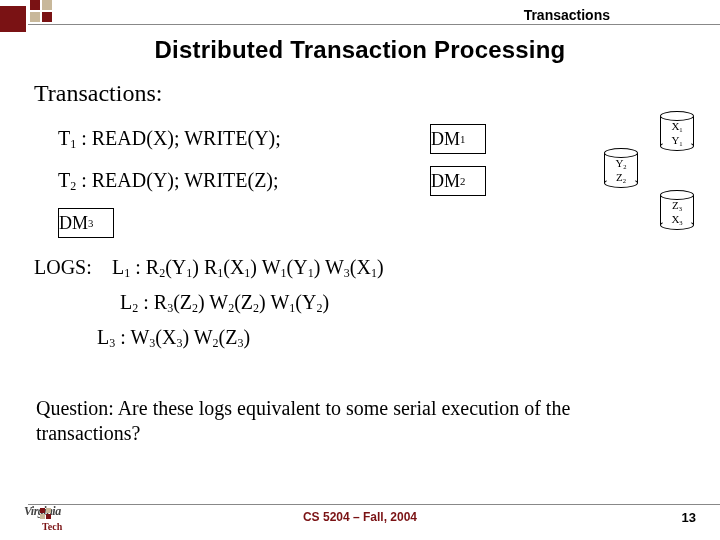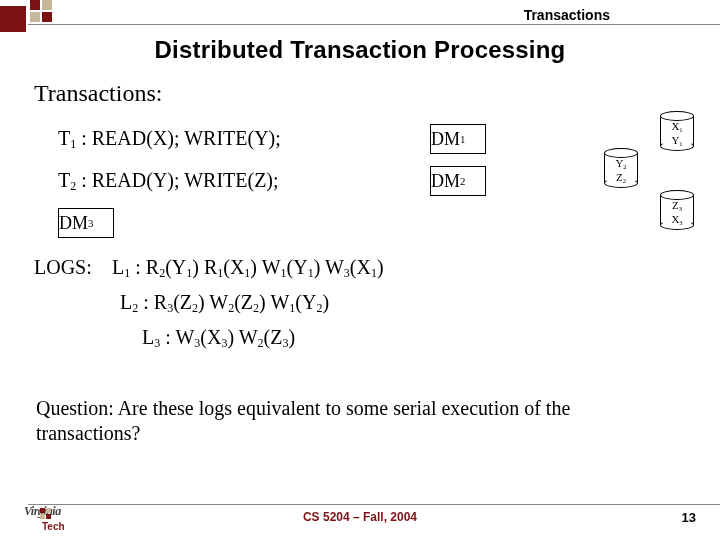--- a/index.html
+++ b/index.html
@@ -31,31 +31,31 @@
   .cyl .top { position: absolute; top: 0; left: 0; width: 34px; height: 10px; border: 1.3px solid #000; border-radius: 50%; background: #fff; z-index: 2; }
   .cyl .body { position: absolute; top: 5px; left: 0; width: 34px; height: 30px; border-left: 1.3px solid #000; border-right: 1.3px solid #000; border-bottom: 0; background: #fff; z-index: 1; }
   .cyl .bot { position: absolute; bottom: 0; left: 0; width: 34px; height: 10px; border: 1.3px solid #000; border-radius: 50%; border-top-color: transparent; background: #fff; z-index: 1; }
   .cyl .lbl { position: absolute; top: 10px; left: 0; width: 34px; text-align: center; font: 11px "Times New Roman", serif; line-height: 11px; z-index: 3; }
 
   .logs { position: absolute; top: 256px; left: 34px; font: 20px "Times New Roman", serif; }
   .logs .logs-word { display: inline-block; width: 78px; vertical-align: top; }
   .logs .log-line { margin-bottom: 10px; }
   .logs .l1 { margin-left: 0; display: inline-block; }
   .logs .l2 { margin-left: 86px; }
-  .logs .l3 { margin-left: 108px; }
+  .logs .l3 { margin-left: 63px; }
 
   .question { position: absolute; top: 396px; left: 36px; width: 640px; font: 20px "Times New Roman", serif; line-height: 1.25; }
 
   .footer { position: absolute; bottom: 6px; left: 0; width: 720px; height: 30px; }
   .footer .fline { position: absolute; top: 0; left: 28px; width: 692px; height: 1px; background: #888; }
   .footer .course { position: absolute; top: 6px; left: 0; width: 720px; text-align: center; font: bold 12px Arial, sans-serif; color: #7a1214; }
   .footer .pagenum { position: absolute; top: 6px; right: 24px; font: bold 13px Arial, sans-serif; color: #000; }
   .footer .vt { position: absolute; left: 24px; top: 0px; font: italic 12px "Times New Roman", serif; color: #444; }
   .footer .vt .v { font-weight: bold; font-style: italic; letter-spacing: -0.5px; }
-  .footer .vt .t { color: #7a1214; font-family: Liberation Sans, sans-serif; font-style: normal; font-weight: bold; font-size: 10px; }
+  .footer .vt .t { color: #7a1214; font-family: Liberation Serif, serif; font-style: normal; font-weight: bold; font-size: 10px; }
   .footer .sqgrid { position: absolute; left: 40px; top: 4px; }
   .footer .sqgrid span { position: absolute; width: 5px; height: 5px; }
 
   sub { font-size: 0.6em; vertical-align: -0.25em; }
 </style>
 </head>
 <body>
 
 <div class="slide">
 

